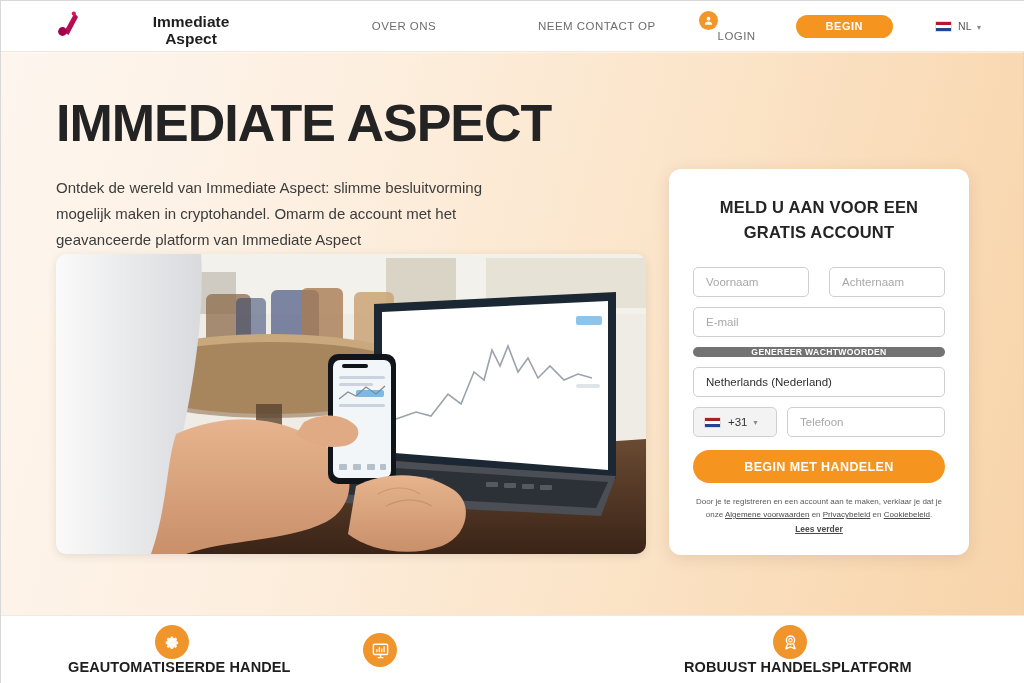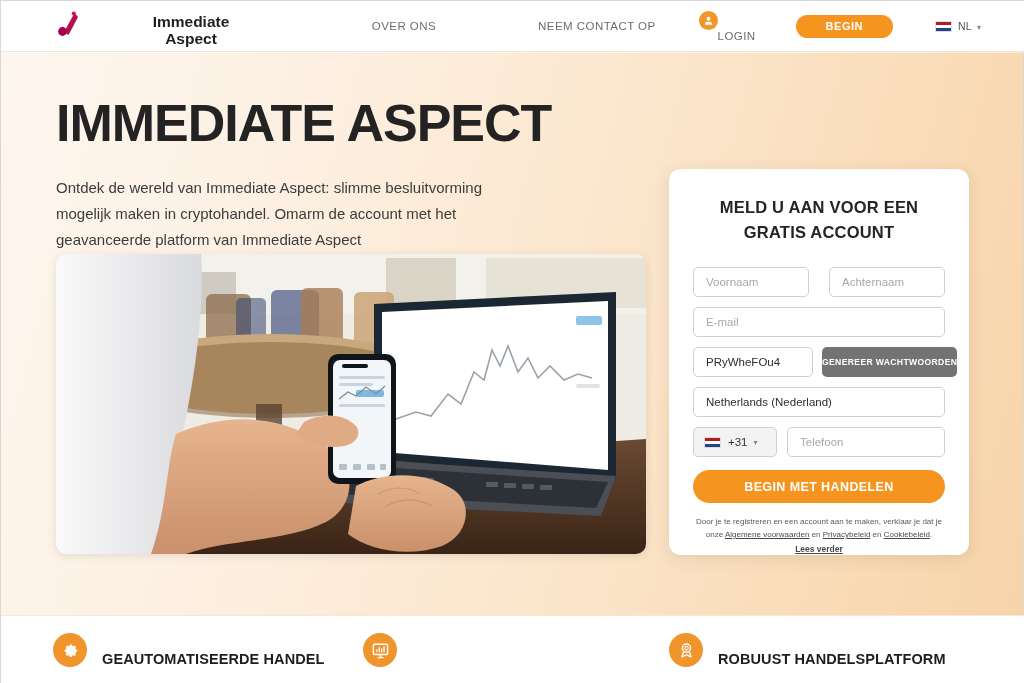--- a/index.html
+++ b/index.html
@@ -130,21 +130,21 @@
     display: block; margin-top: 2px; font-size: 8.5px; font-weight: bold;
     color: #2b2b2b; text-decoration: underline;
   }
 
   
   .features {
     position: absolute; left: 0; top: 614px; width: 1024px; height: 69px;
     background: #ffffff; display: flex; align-items: center;
     border-top: 1px solid #f2e9dd;
   }
-  .feat { display: flex; align-items: flex-end; position: absolute; }
+  .feat { display: flex; align-items: center; position: absolute; flex-direction: column; }
   .f1 { left: 52px; } .f2 { left: 362px; } .f3 { left: 668px; }
   .feat-icon {
     width: 34px; height: 34px; border-radius: 50%; background: #f0952b;
     display: flex; align-items: center; justify-content: center; flex: none;
   }
   .feat-label {
     margin-left: 15px; font-size: 14.5px; font-weight: bold;
     color: #1e1e1e; letter-spacing: .1px; white-space: nowrap;
   }
 </style>
@@ -300,21 +300,20 @@
     <div class="card-title">MELD U AAN VOOR EEN GRATIS ACCOUNT</div>
 
     <div class="row">
       <input class="fld" type="text" placeholder="Voornaam" style="">
       <input class="fld" type="text" placeholder="Achternaam" style="">
     </div>
 
     <input class="fld mt10" type="text" placeholder="E-mail" style="">
 
     <div class="pw-row">
-      <input class="fld value" type="text" value="PRyWheFOu4" style="">
       <button class="btn-gen">GENEREER WACHTWOORDEN</button>
     </div>
 
     <input class="fld value mt10" type="text" value="Netherlands (Nederland)" style="">
 
     <div class="phone-row">
       <div class="cc">
         <span class="flag-nl">
           <i class="r"></i>
             <i class="w"></i>

